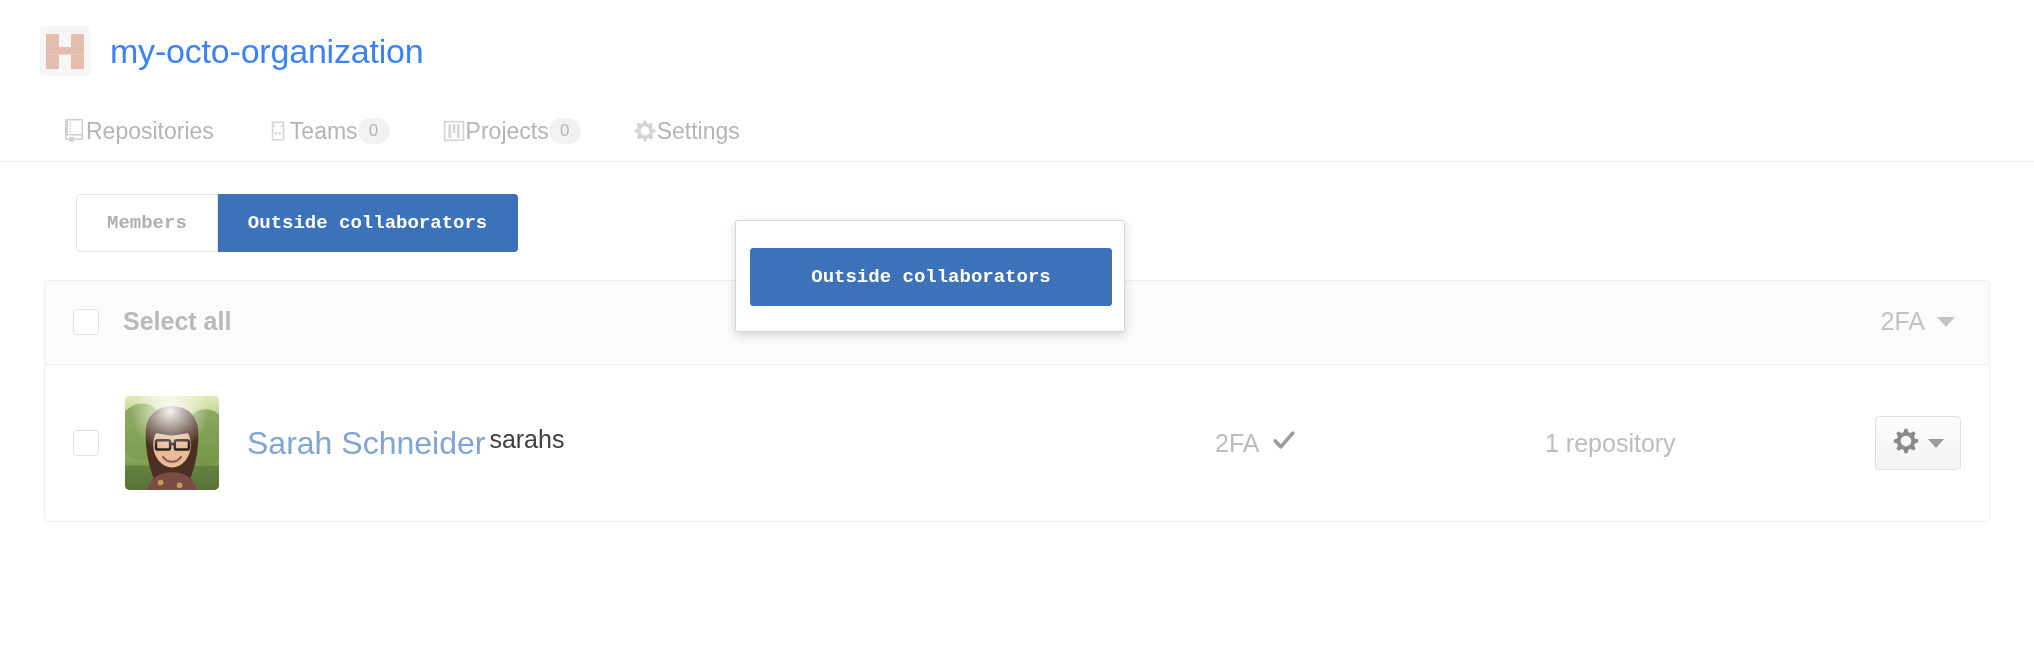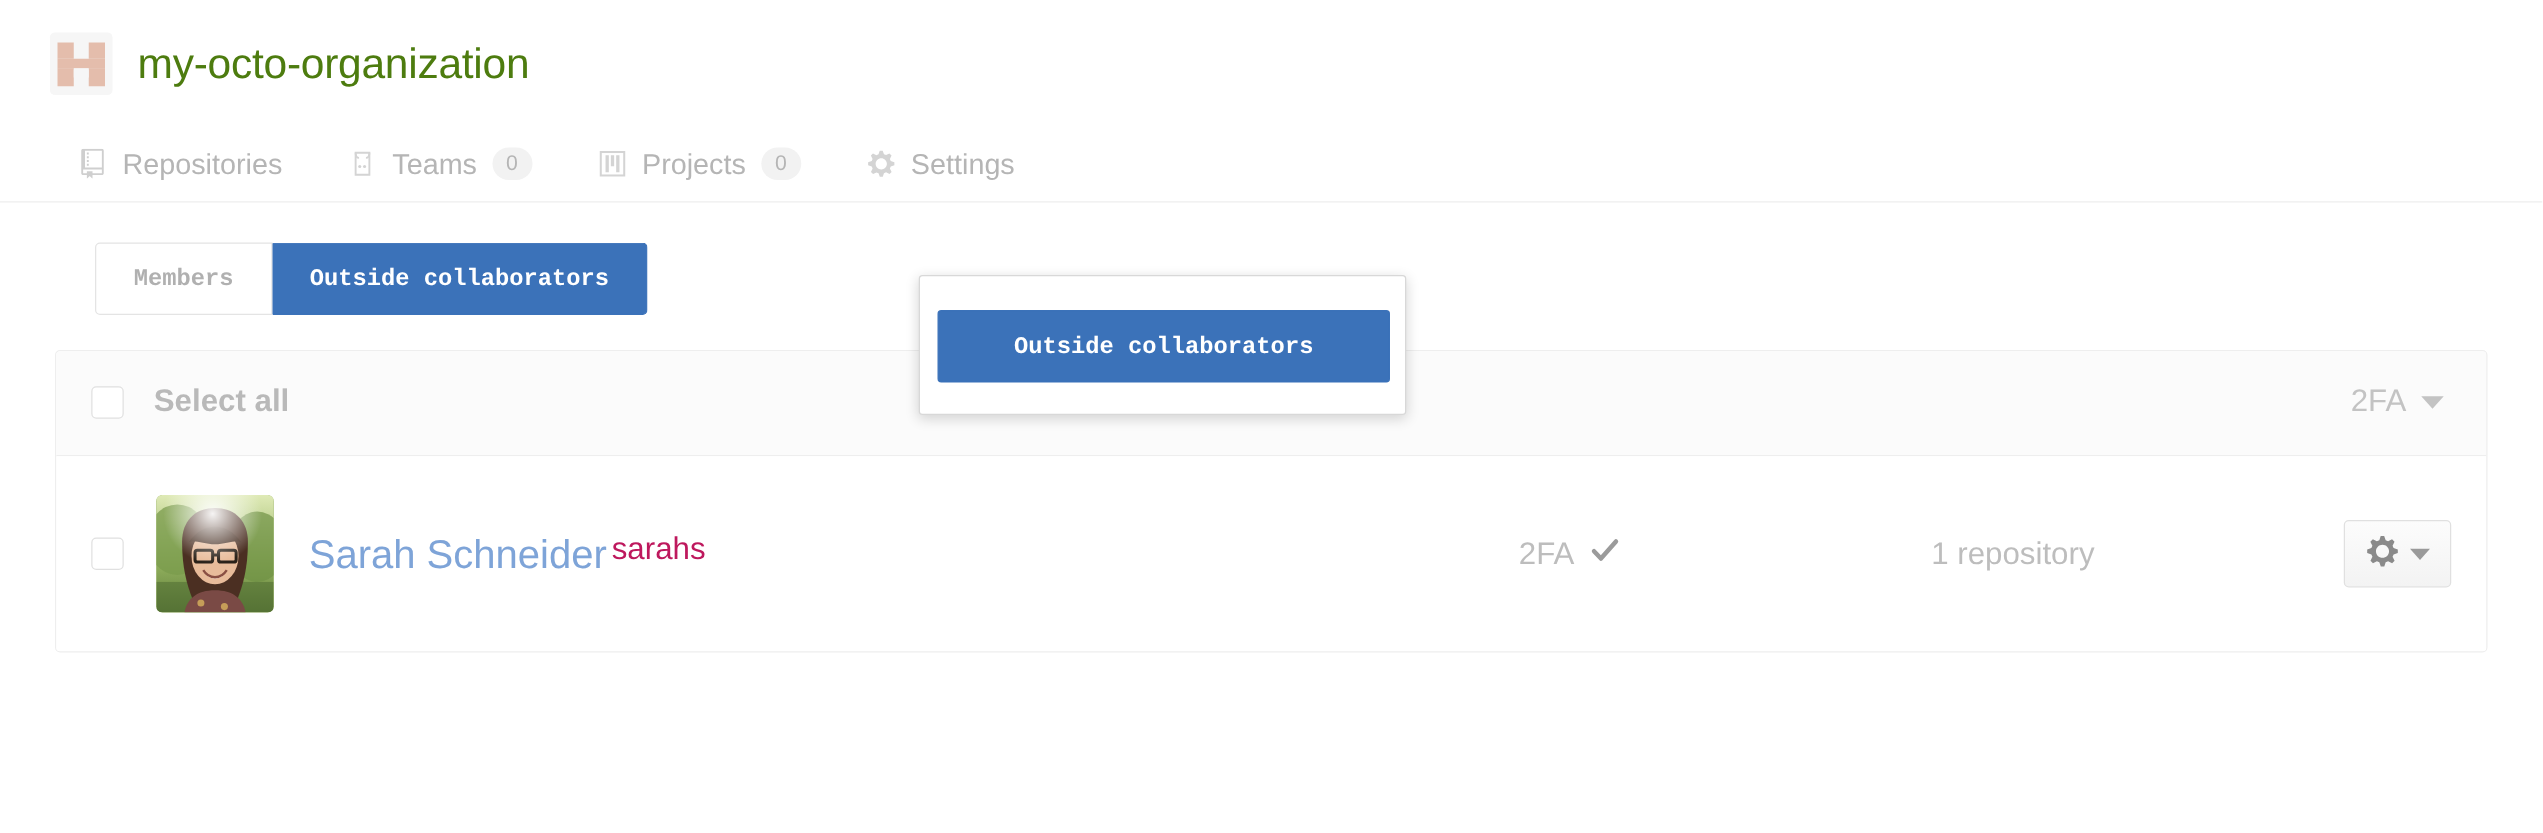--- a/index.html
+++ b/index.html
@@ -38,21 +38,21 @@
     background: #f7f7f7;
     margin-right: 20px;
     flex: 0 0 auto;
     position: relative;
     overflow: hidden;
   }
   .org-avatar svg { display: block; }
   .org-title {
     font-size: 34px;
     font-weight: 300;
-    color: #4d7c0f;
+    color: #3b82f6;
     letter-spacing: -0.2px;
     line-height: 1;
     white-space: nowrap;
   }
 
   
   .tabbar {
     position: relative;
     height: 78px;
     margin-top: 8px;
@@ -65,21 +65,20 @@
     content: "";
     position: absolute;
     left: 0; right: 0; bottom: 0;
     height: 1px;
     background: #eeeeee;
   }
   .tab {
     position: relative;
     display: flex;
     align-items: center;
-    gap: 12px;
     height: 62px;
     padding: 0 26px;
     font-size: 23px;
     color: #b5b5b5;
     font-weight: 400;
     white-space: nowrap;
     box-sizing: border-box;
     z-index: 2;
     justify-content: center;
   }
@@ -310,21 +309,21 @@
   }
   .row-name {
     font-size: 32px;
     color: #7ea4d8;
     font-weight: 400;
     line-height: 1.15;
     white-space: nowrap;
   }
   .row-login {
     font-size: 25px;
-    color: #be185d;
+    color: #404040;
     line-height: 1.15;
     white-space: nowrap;
   }
   .row-flex { flex: 1 1 auto; }
   .row-2fa {
     font-size: 25px;
     color: #bdbdbd;
     display: inline-flex;
     align-items: center;
     gap: 12px;

